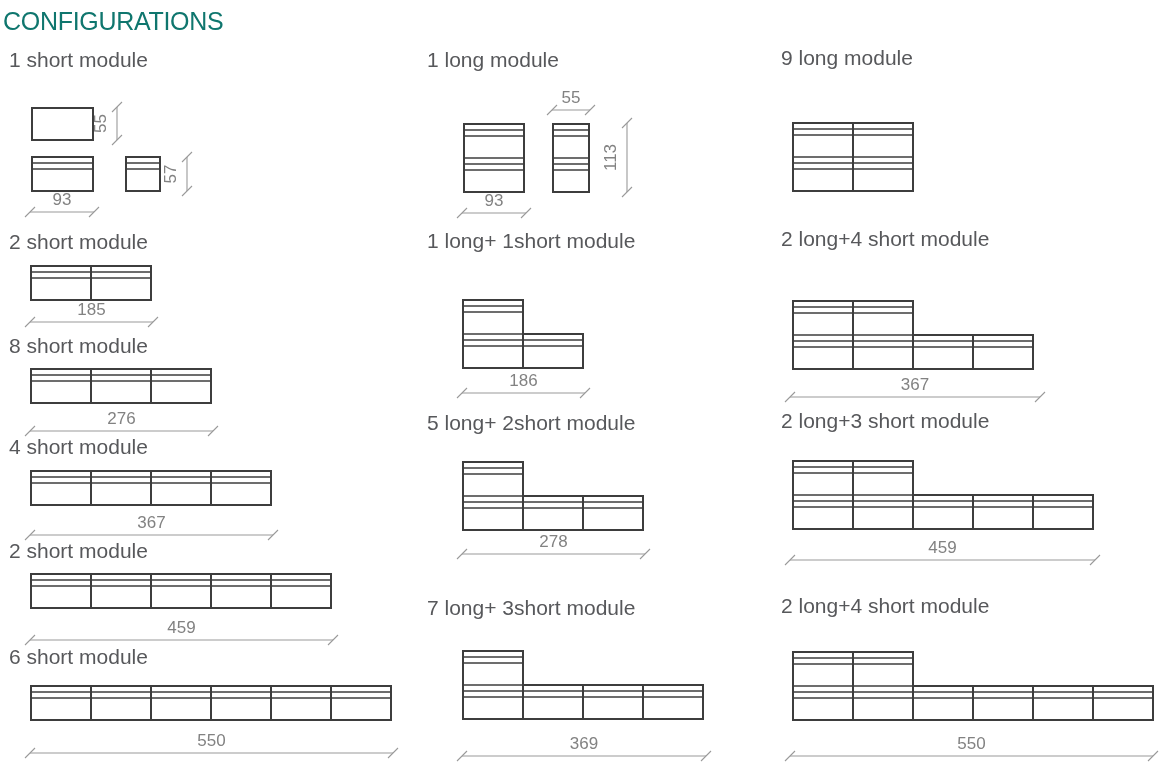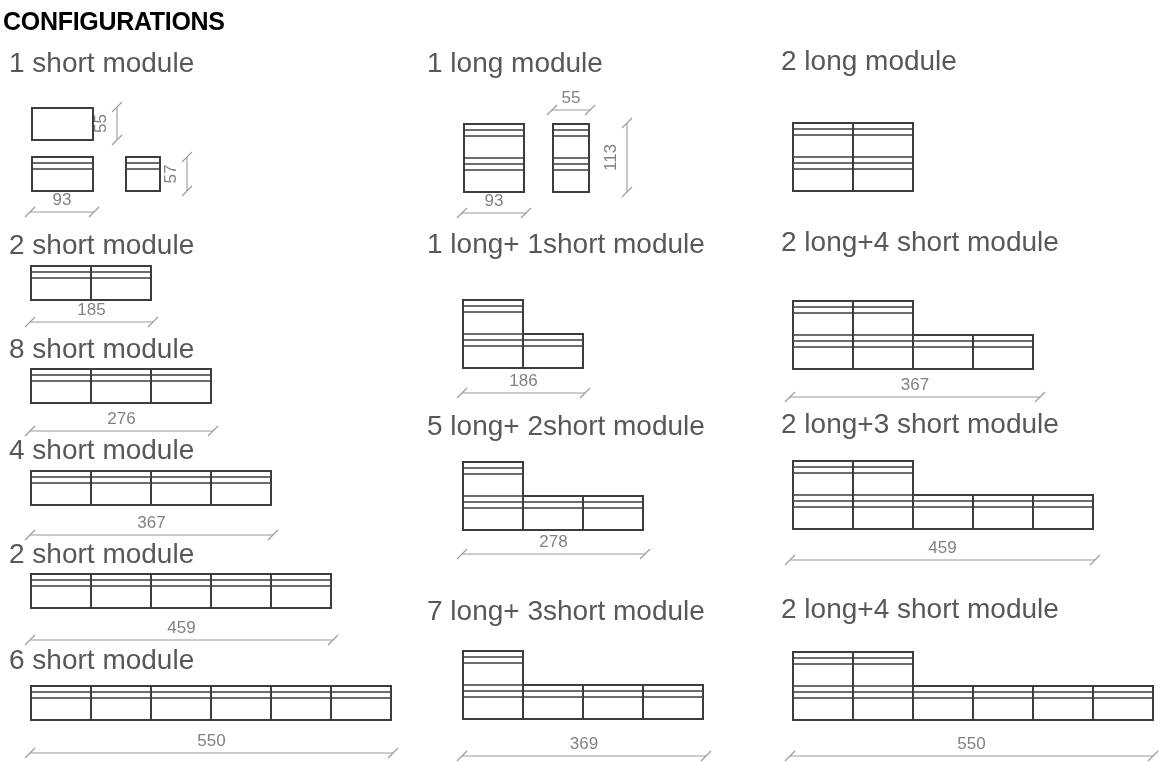--- a/index.html
+++ b/index.html
@@ -2,25 +2,25 @@
 <html><head>
 <meta charset="utf-8">
 <style>
   html,body{margin:0;padding:0}
   body{
     width:1170px;height:762px;position:relative;background:#ffffff;
     font-family:"Liberation Sans",sans-serif;overflow:hidden;
   }
   .page-title{
     position:absolute;left:3px;top:7px;
-    font-size:25px;font-weight:700;letter-spacing:-0.3px;color:#000000;
+    font-size:25px;font-weight:400;letter-spacing:-0.3px;color:#0f766e;
     white-space:nowrap;
   }
   .sec-label{
-    position:absolute;font-size:28px;color:#57585b;white-space:nowrap;line-height:1.1;
+    position:absolute;font-size:21px;color:#57585b;white-space:nowrap;line-height:1.1;
   }
   #drawing-layer{position:absolute;left:0;top:0;width:1170px;height:762px}
   text{font-family:"Liberation Sans",sans-serif}
 </style>
 </head>
 <body>
 
 <div class="page-title">CONFIGURATIONS</div>
 
 <div class="sec-label" style="left:9px;top:48px">1 short module</div>
@@ -28,21 +28,21 @@
 <div class="sec-label" style="left:9px;top:334px">8 short module</div>
 <div class="sec-label" style="left:9px;top:435px">4 short module</div>
 <div class="sec-label" style="left:9px;top:539px">2 short module</div>
 <div class="sec-label" style="left:9px;top:645px">6 short module</div>
 
 <div class="sec-label" style="left:427px;top:48px">1 long module</div>
 <div class="sec-label" style="left:427px;top:229px">1 long+ 1short module</div>
 <div class="sec-label" style="left:427px;top:411px">5 long+ 2short module</div>
 <div class="sec-label" style="left:427px;top:596px">7 long+ 3short module</div>
 
-<div class="sec-label" style="left:781px;top:46px">2 long module</div>
+<div class="sec-label" style="left:781px;top:46px">9 long module</div>
 <div class="sec-label" style="left:781px;top:227px">2 long+4 short module</div>
 <div class="sec-label" style="left:781px;top:409px">2 long+3 short module</div>
 <div class="sec-label" style="left:781px;top:594px">2 long+4 short module</div>
 
 <svg id="drawing-layer" viewBox="0 0 1170 762">
     <g>
       <rect x="32" y="108" width="61" height="32" fill="none" stroke="#3d3d3d" stroke-width="2"></rect>
       <line x1="117" y1="107" x2="117" y2="140" stroke="#9a9a9a" stroke-width="1.1"></line>
       <line x1="112" y1="112" x2="122" y2="102" stroke="#9a9a9a" stroke-width="1.1"></line>
       <line x1="112" y1="145" x2="122" y2="135" stroke="#9a9a9a" stroke-width="1.1"></line>

